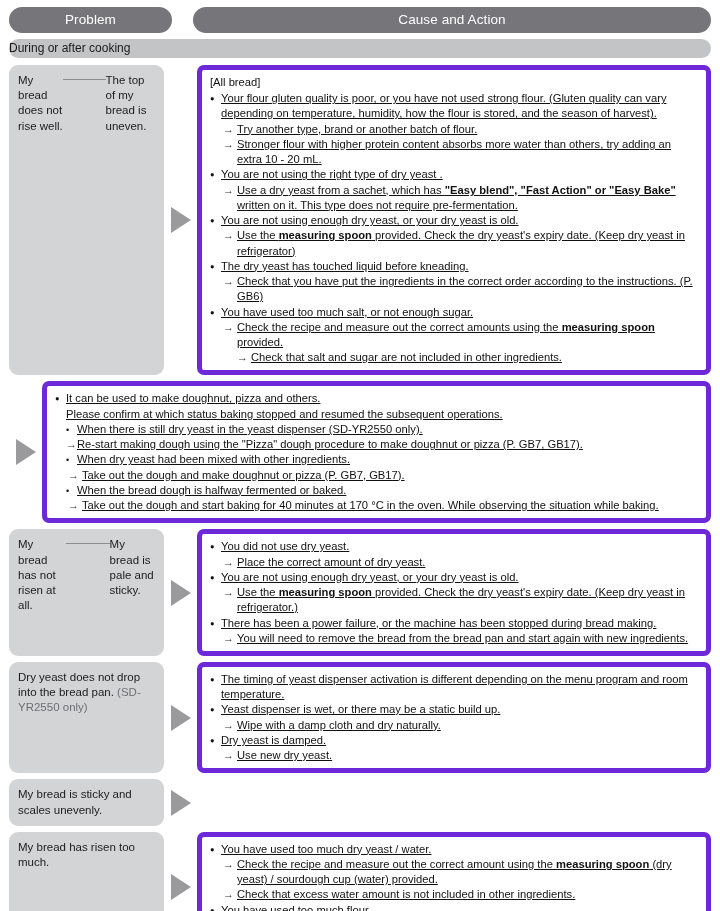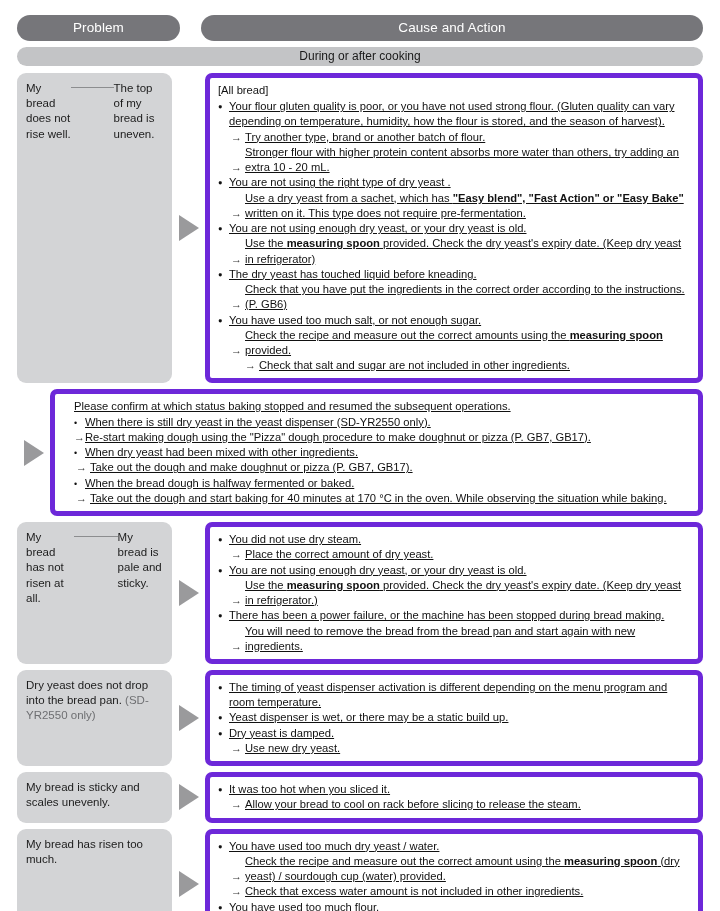--- a/index.html
+++ b/index.html
@@ -12,21 +12,21 @@
     height: 911px;
     font-family: "Liberation Sans", sans-serif;
     color: #1a1a1a;
     overflow: hidden;
   }
   .page {
     position: relative;
     width: 720px;
     height: 911px;
     box-sizing: border-box;
-    padding: 12px;
+    padding: 4px;
   }
 
   
   .header-row {
     display: flex;
     align-items: center;
     padding: 3px 5px 0 5px;
     gap: 21px;
   }
   .hdr {
@@ -43,21 +43,21 @@
   .hdr-cause  { flex: 1 1 auto; }
 
   
   .section-bar {
     margin: 6px 5px 0 5px;
     background: #c3c4c6;
     color: #1a1a1a;
     border-radius: 10px;
     height: 19px;
     line-height: 19px;
-    text-align: center;
+    text-align: left;
     font-size: 12px;
   }
 
   
   .rows {
     margin-top: 7px;
     padding: 0 5px;
     display: flex;
     flex-direction: column;
     gap: 6px;
@@ -127,21 +127,21 @@
     line-height: 1.36;
   }
   .item .txt { flex: 1 1 auto; text-decoration: underline; }
 
   
   .lvl-bullet .mark::before { content: "\25CF"; font-size: 7.5px; position: relative; top: -1px; }
   
   .lvl-dot { padding-left: 11px; }
   .lvl-dot .mark::before { content: "\2022"; font-size: 9px; }
   
-  .lvl-arrow { padding-left: 13px; align-items: flex-end; }
+  .lvl-arrow { padding-left: 13px; }
   .lvl-arrow .mark { width: 14px; color: #333; }
   .lvl-arrow .mark::before { content: "\2192"; font-size: 11px; }
   
   .lvl-arrow2 { padding-left: 27px; }
   .lvl-arrow2 .mark { width: 14px; color: #333; }
   .lvl-arrow2 .mark::before { content: "\2192"; font-size: 11px; }
   
   .lvl-arrow-tight { padding-left: 11px; }
   .lvl-arrow-tight .mark { width: 11px; color: #333; }
   .lvl-arrow-tight .mark::before { content: "\2192"; font-size: 11px; }
@@ -223,20 +223,24 @@
             <span class="mark"></span>
             <span class="txt">Check that salt and sugar are not included in other ingredients.</span>
           </div>
         </div>
       </div>
       <div class="row">
         <div class="arrow-cell">
           <div class="arrow"></div>
         </div>
         <div class="cause-cell">
+          <div class="item lvl-bullet">
+            <span class="mark"></span>
+            <span class="txt">It can be used to make doughnut, pizza and others.</span>
+          </div>
           <div class="item lvl-plain">
             <span class="mark"></span>
             <span class="txt">Please confirm at which status baking stopped and resumed the subsequent operations.</span>
           </div>
           <div class="item lvl-dot">
             <span class="mark"></span>
             <span class="txt">When there is still dry yeast in the yeast dispenser (SD-YR2550 only).</span>
           </div>
           <div class="item lvl-arrow-tight">
             <span class="mark"></span>
@@ -265,21 +269,21 @@
           <div class="problem-line">My bread has not risen at all.</div>
           <hr class="problem-divider">
           <div class="problem-line">My bread is pale and sticky.</div>
         </div>
         <div class="arrow-cell">
           <div class="arrow"></div>
         </div>
         <div class="cause-cell">
           <div class="item lvl-bullet">
             <span class="mark"></span>
-            <span class="txt">You did not use dry steam.</span>
+            <span class="txt">You did not use dry yeast.</span>
           </div>
           <div class="item lvl-arrow">
             <span class="mark"></span>
             <span class="txt">Place the correct amount of dry yeast.</span>
           </div>
           <div class="item lvl-bullet">
             <span class="mark"></span>
             <span class="txt">You are not using enough dry yeast, or your dry yeast is old.</span>
           </div>
           <div class="item lvl-arrow">
@@ -305,47 +309,41 @@
         </div>
         <div class="cause-cell">
           <div class="item lvl-bullet">
             <span class="mark"></span>
             <span class="txt">The timing of yeast dispenser activation is different depending on the menu program and room temperature.</span>
           </div>
           <div class="item lvl-bullet">
             <span class="mark"></span>
             <span class="txt">Yeast dispenser is wet, or there may be a static build up.</span>
           </div>
+          <div class="item lvl-arrow">
+            <span class="mark"></span>
+            <span class="txt">Wipe with a damp cloth and dry naturally.</span>
+          </div>
           <div class="item lvl-bullet">
             <span class="mark"></span>
             <span class="txt">Dry yeast is damped.</span>
           </div>
           <div class="item lvl-arrow">
             <span class="mark"></span>
             <span class="txt">Use new dry yeast.</span>
           </div>
         </div>
       </div>
       <div class="row">
         <div class="problem-cell">
           <div class="problem-line">My bread is sticky and scales unevenly.</div>
         </div>
         <div class="arrow-cell">
           <div class="arrow"></div>
         </div>
-        <div class="cause-cell">
-          <div class="item lvl-bullet">
-            <span class="mark"></span>
-            <span class="txt">It was too hot when you sliced it.</span>
-          </div>
-          <div class="item lvl-arrow">
-            <span class="mark"></span>
-            <span class="txt">Allow your bread to cool on rack before slicing to release the steam.</span>
-          </div>
-        </div>
       </div>
       <div class="row">
         <div class="problem-cell">
           <div class="problem-line">My bread has risen too much.</div>
         </div>
         <div class="arrow-cell">
           <div class="arrow"></div>
         </div>
         <div class="cause-cell">
           <div class="item lvl-bullet">

